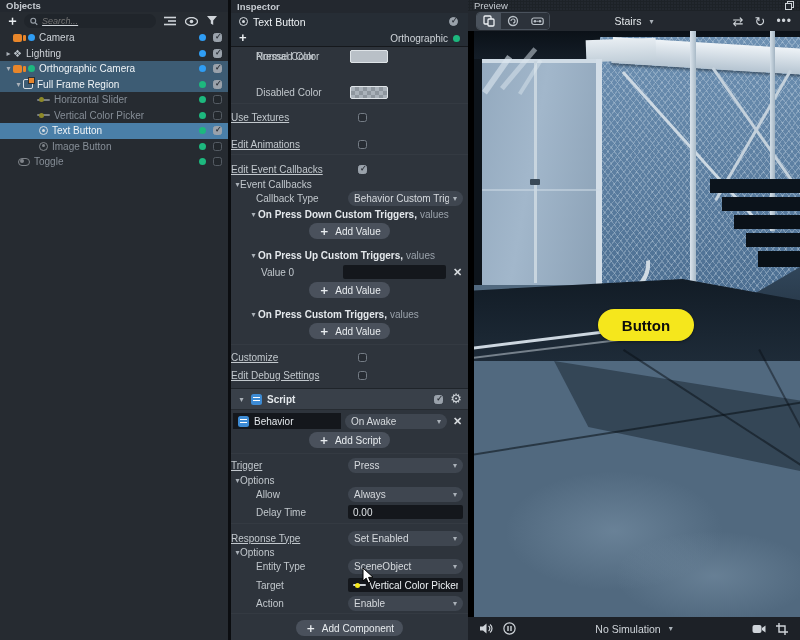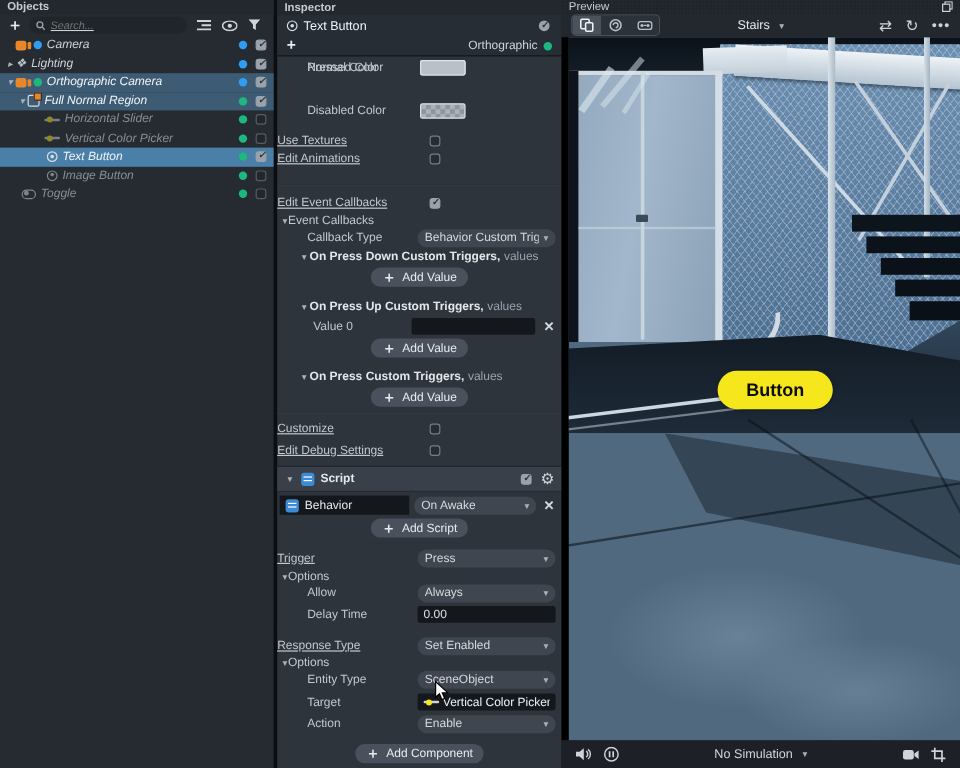--- a/index.html
+++ b/index.html
@@ -18,21 +18,21 @@
   .ptitle{height:12px;line-height:12px;padding-left:6px;font-weight:bold;color:#c6cbd1;font-size:9.5px;background:#23282f;}
 
   
   .otoolbar{position:absolute;top:12px;left:0;right:0;height:18px;display:flex;align-items:center;padding:0 6px;gap:5px;}
   .plus{color:#e8ecef;font-size:13px;font-weight:bold;line-height:14px;}
   .search{flex:0 0 132px;height:14px;background:#20252b;border-radius:8px;display:flex;align-items:center;padding:0 6px;gap:4px;text-decoration:underline;}
   .search input{background:transparent;border:0;outline:0;color:#9aa2ab;font-size:9px;font-style:italic;width:100%;padding:0;font-family:inherit;}
   .tbicon{width:14px;height:14px;display:flex;align-items:center;justify-content:center;margin-left:2px;}
 
   .tree{position:absolute;top:30px;left:0;right:0;}
-  .trow{height:15.5px;display:flex;align-items:center;padding-right:4px;position:relative;font-style:italic;}
+  .trow{height:15.5px;display:flex;align-items:center;padding-right:4px;position:relative;}
   .trow .tlabel{margin-left:4px;white-space:nowrap;color:#ced3d8;}
   .trow.dim .tlabel{color:#85707c;color:#868e97;}
   .trow.dim .ticon{opacity:.5;}
   .sel-soft{background:#3d5c74;}
   .sel-strong{background:#4a7fa8;}
   .sel-soft .tlabel,.sel-strong .tlabel{color:#f0f4f7;}
   .tchev{width:9px;font-size:8px;color:#aab1b8;text-align:center;flex:0 0 9px;}
   .tspace{flex:0 0 9px;}
   .dot{width:7px;height:7px;border-radius:50%;margin-left:auto;flex:0 0 7px;}
   .dot.blue{background:#2f9df4;}
@@ -175,21 +175,21 @@
             <span class="ic-cam-dot" style="background:#1db87e"></span>
           </span>
         <span class="tlabel">Orthographic Camera</span>
         <span class="dot blue"></span>
         <span class="cb on"></span>
       </div>
 
       <div class="trow sel-soft" style="padding-left:14px">
         <span class="tchev">▾</span>
         <span class="ticon ic-region"></span>
-        <span class="tlabel">Full Normal Region</span>
+        <span class="tlabel">Full Frame Region</span>
         <span class="dot green"></span>
         <span class="cb on"></span>
       </div>
 
       <div class="trow dim" style="padding-left:37px">
         <span class="ticon ic-slider"></span>
         <span class="tlabel">Horizontal Slider</span>
         <span class="dot green"></span>
         <span class="cb"></span>
       </div>
@@ -250,21 +250,21 @@
     <div class="irow" style="top:84px">
       <span class="ilabel ind2">Disabled Color</span>
       <span class="swatch sw-checker"></span>
     </div>
     <div class="hr" style="top:103px"></div>
 
     <div class="irow" style="top:109px">
       <span class="ilabel ind1">Use Textures</span>
       <span class="cb icb"></span>
     </div>
-    <div class="irow" style="top:124px">
+    <div class="irow" style="top:136px">
       <span class="ilabel ind1">Edit Animations</span>
       <span class="cb icb"></span>
     </div>
     <div class="hr" style="top:154px"></div>
 
     <div class="irow" style="top:161px">
       <span class="ilabel ind1">Edit Event Callbacks</span>
       <span class="cb on icb"></span>
     </div>
     <div class="irow" style="top:176px">

